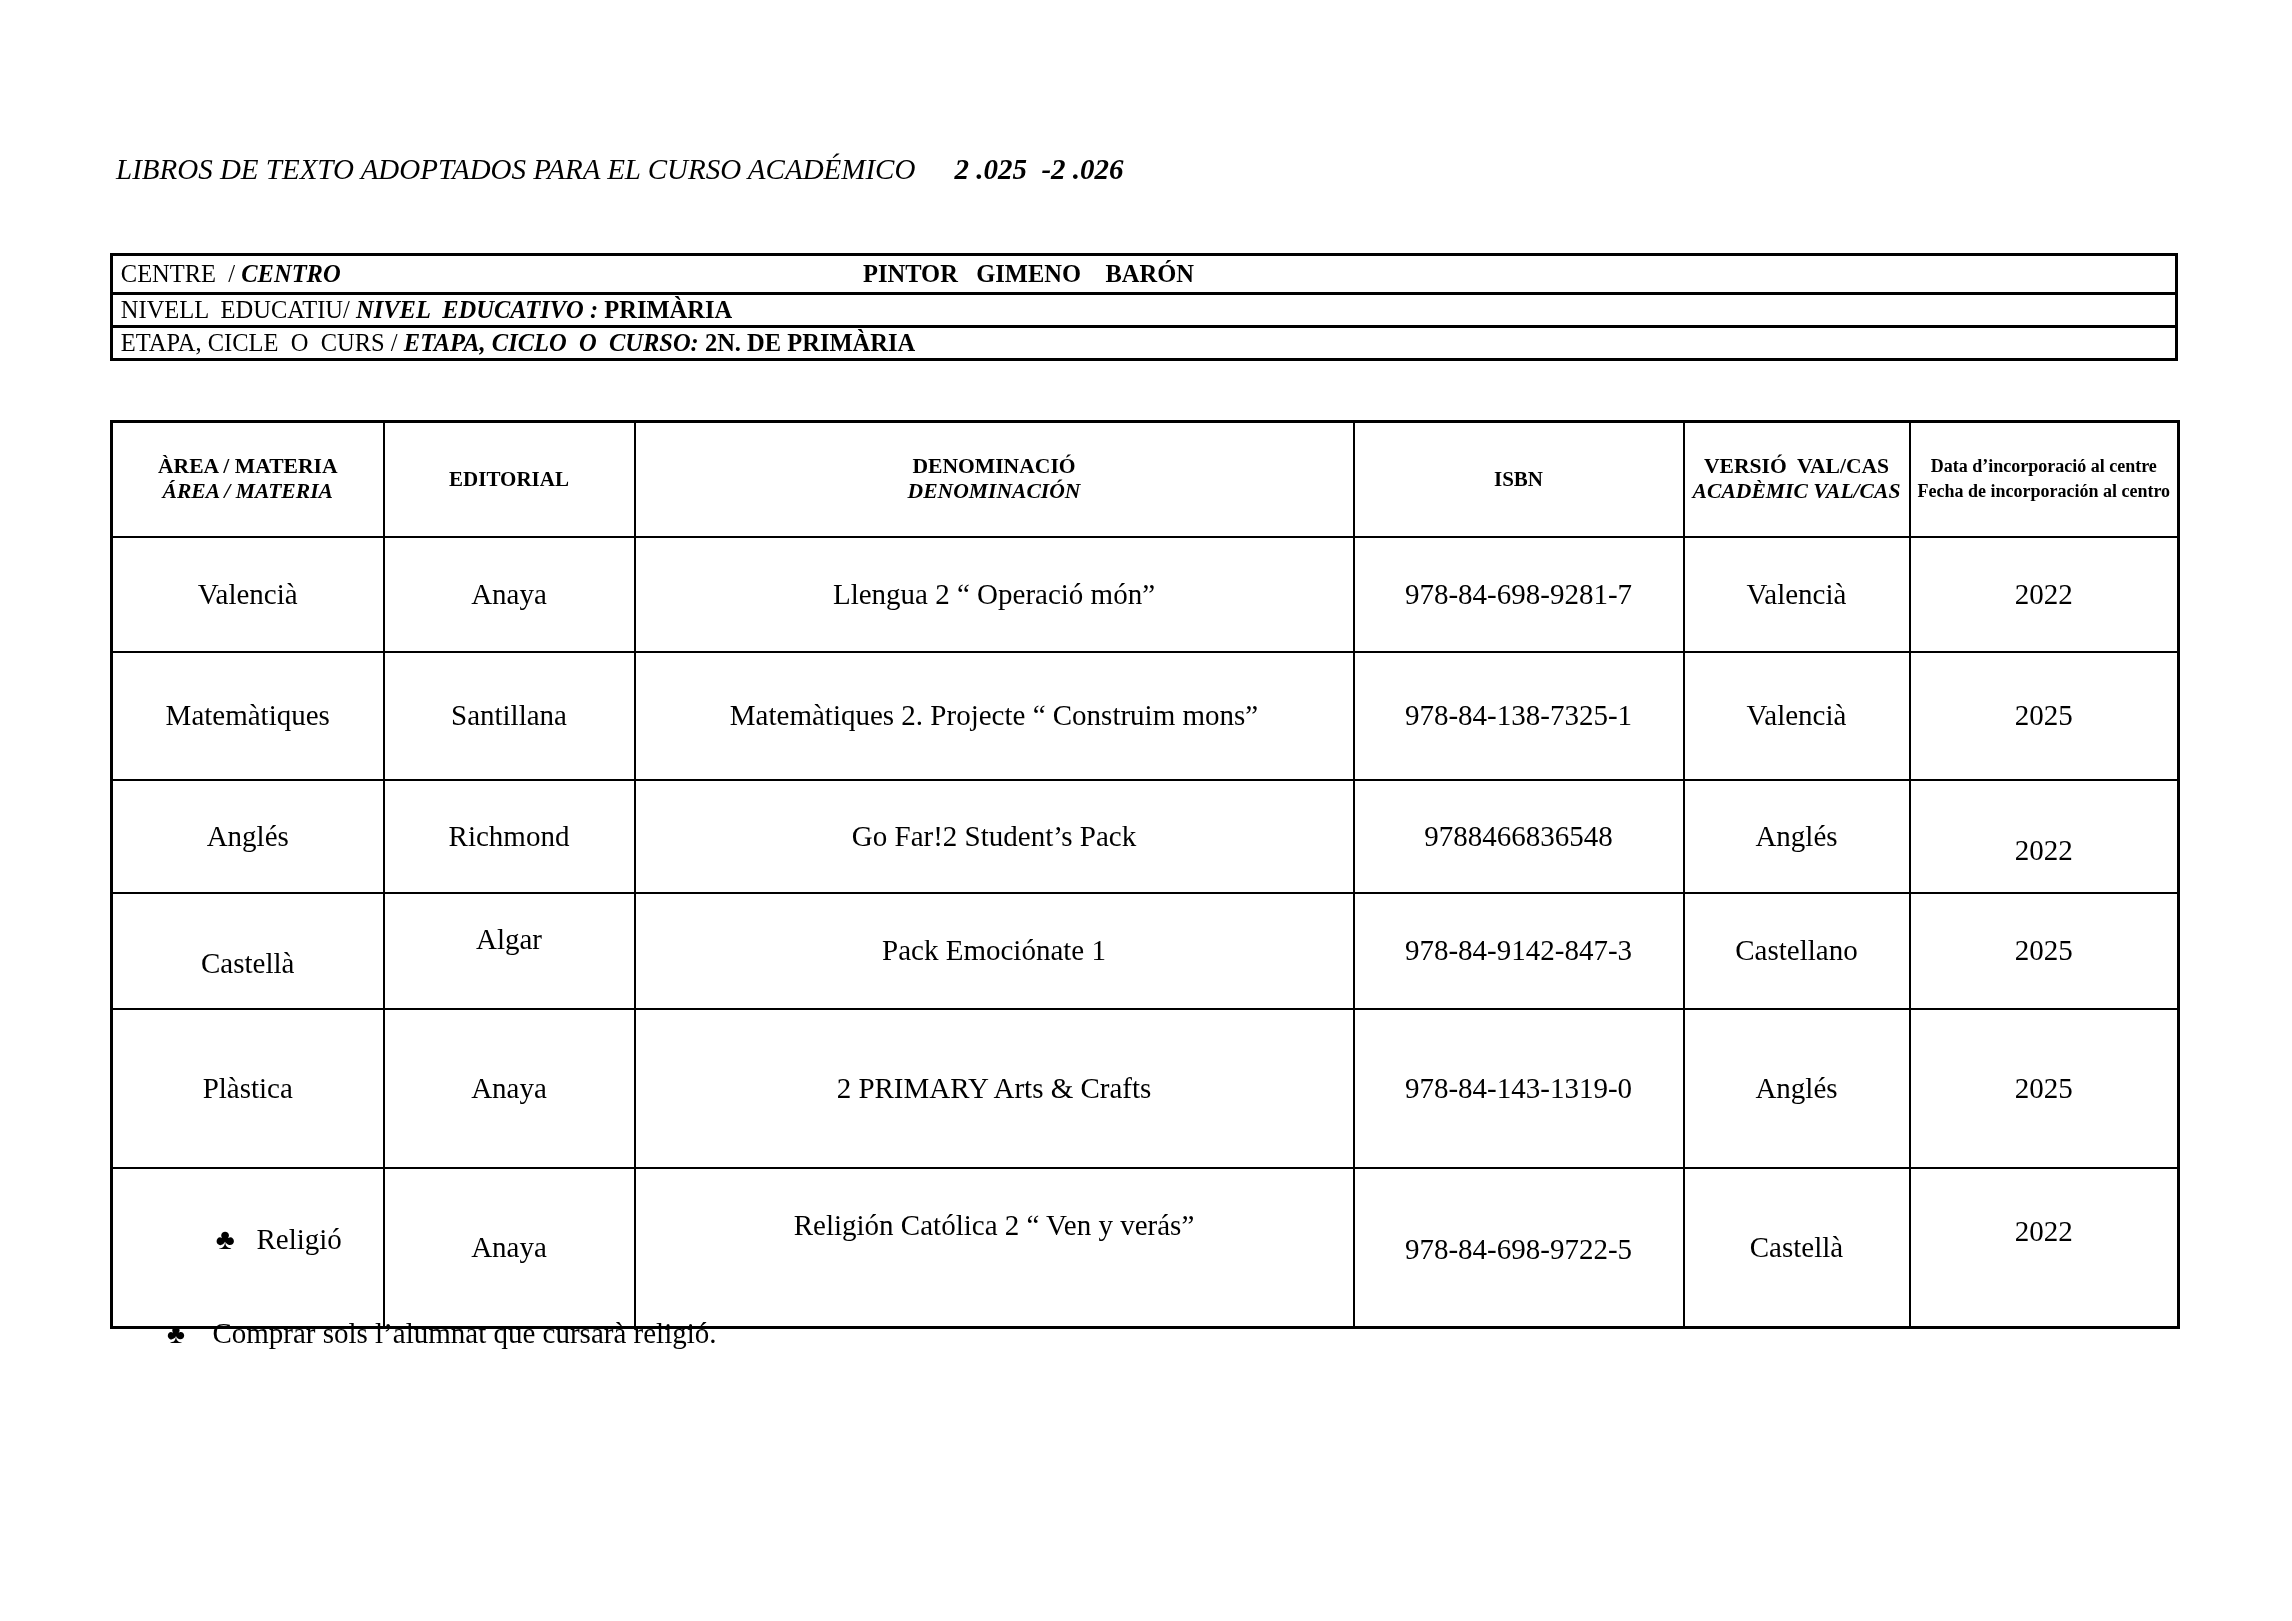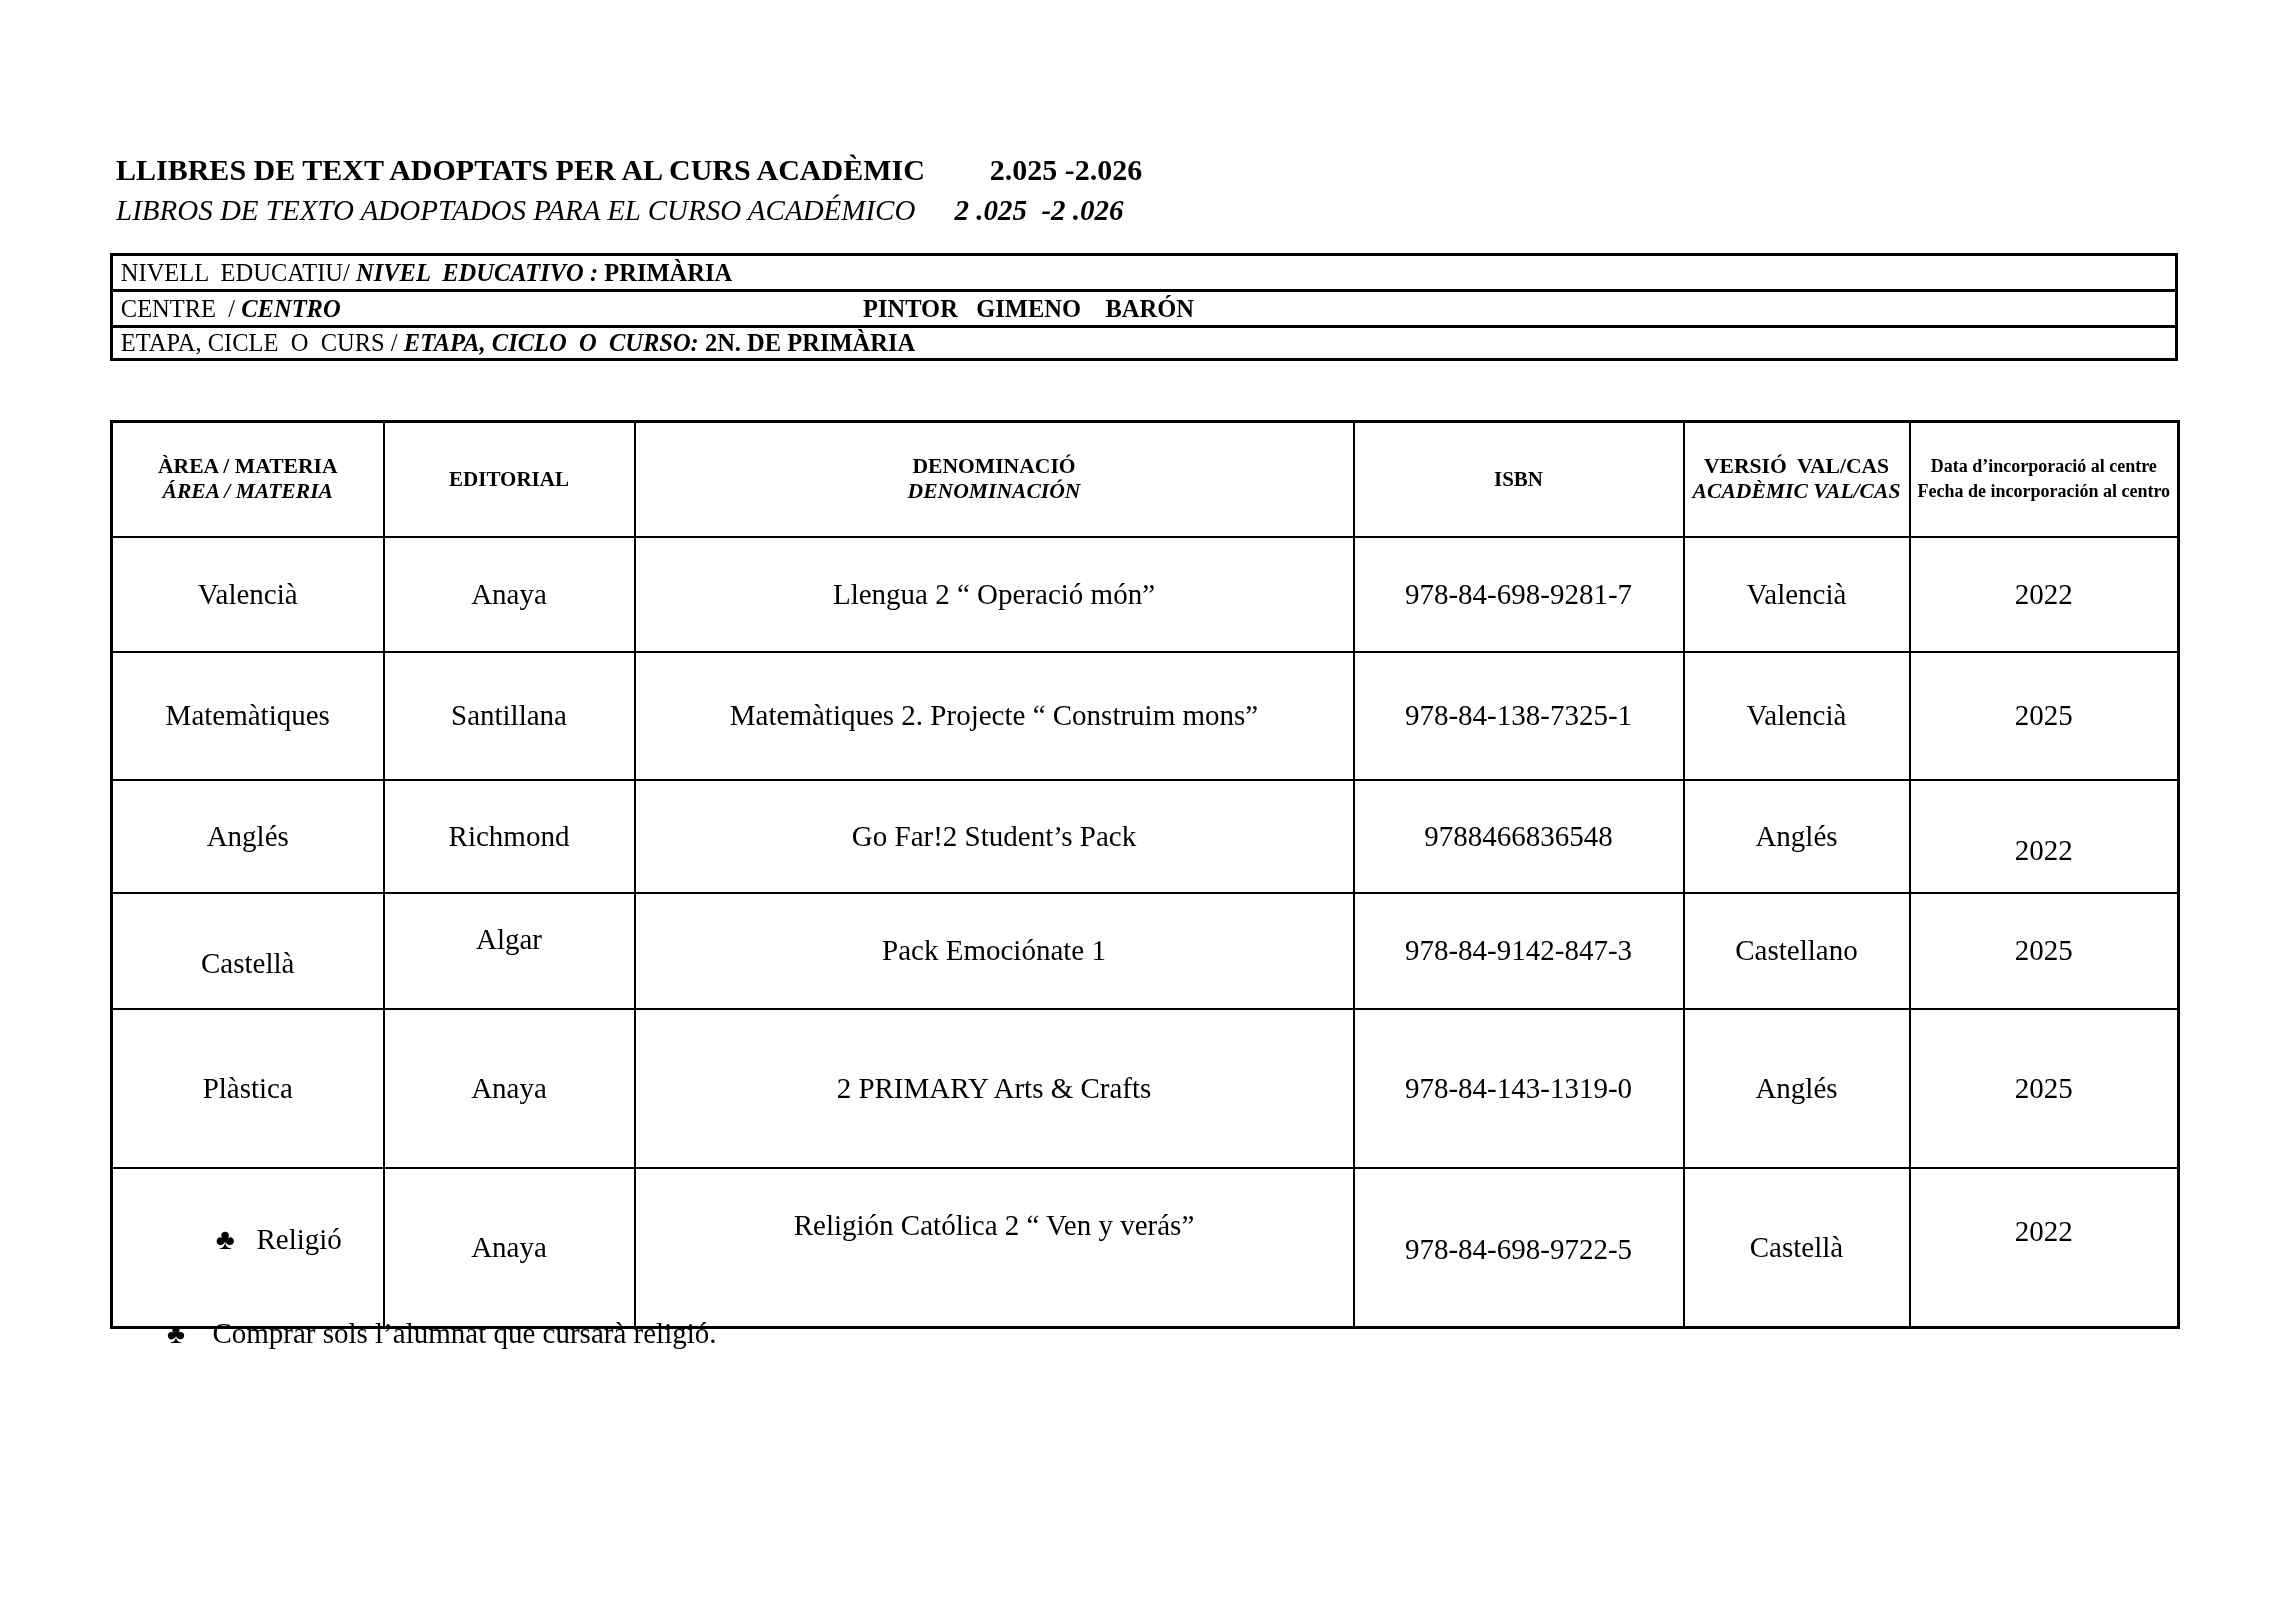--- a/index.html
+++ b/index.html
@@ -67,31 +67,30 @@
   tr.r6 td:nth-child(6) span { top:-15.7px; }
 
   
   .footnote { position:absolute; left:167px; top:1317px; display:flex; align-items:baseline; font-size:29px; }
   .footnote .club { font-size:27.4px; margin-right:27.4px; }
 </style>
 </head>
 <body>
 
 <div class="title-block">
-  <div class="title-line1"><span>LLIBRES DE TEXT ADOPTATS PER AL CURS ACADÈMIC</span><span class="years">2.025 -2.026</span></div>
   <div class="title-line2"><span>LIBROS DE TEXTO ADOPTADOS PARA EL CURSO ACADÉMICO</span><span class="years">2 .025  -2 .026</span></div>
 </div>
 
 <div class="info-box">
-  <div class="info-row">
-    <span class="pre">NIVELL  EDUCATIU/</span><span>&nbsp;</span><span class="cas">NIVEL  EDUCATIVO :</span><span>&nbsp;</span><span class="val">PRIMÀRIA</span>
-  </div>
   <div class="info-row first">
     <span class="pre">CENTRE  /</span><span>&nbsp;</span><span class="cas-light cas">CENTRO</span>
     <span class="centre-value">PINTOR   GIMENO    BARÓN</span>
+  </div>
+  <div class="info-row">
+    <span class="pre">NIVELL  EDUCATIU/</span><span>&nbsp;</span><span class="cas">NIVEL  EDUCATIVO :</span><span>&nbsp;</span><span class="val">PRIMÀRIA</span>
   </div>
   <div class="info-row">
     <span class="pre">ETAPA, CICLE  O  CURS /</span><span>&nbsp;</span><span class="cas">ETAPA, CICLO  O  CURSO:</span><span>&nbsp;</span><span class="val">2N. DE PRIMÀRIA</span>
   </div>
 </div>
 
 <table class="books">
   <colgroup>
     <col style="width:272px">
       <col style="width:251px">

